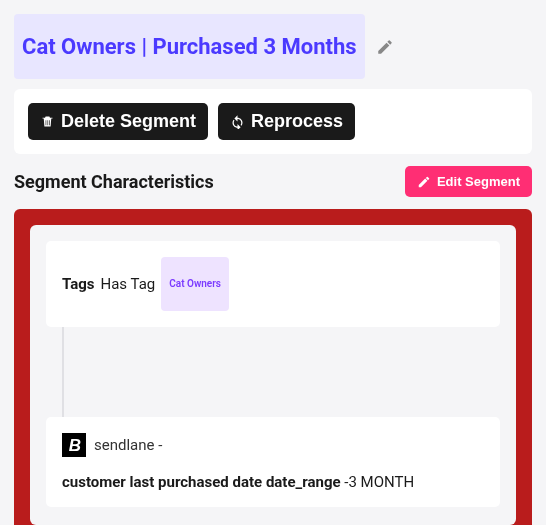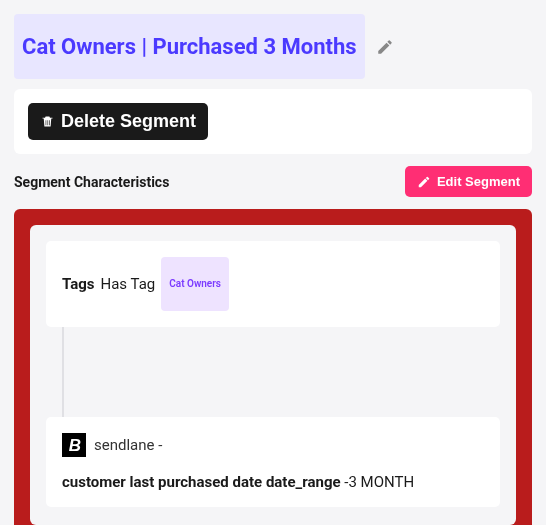--- a/index.html
+++ b/index.html
@@ -66,21 +66,21 @@
       fill: #fff;
     }
     .section-row {
       display: flex;
       align-items: center;
       justify-content: space-between;
       margin-bottom: 12px;
     }
     .section-title {
       font-weight: 700;
-      font-size: 14px;
+      font-size: 18px;
       color: #1a1a1a;
     }
     .btn-pink {
       background: #ff2e74;
       color: #fff;
       border: none;
       border-radius: 5px;
       padding: 8px 12px;
       font-size: 13px;
       font-weight: 600;
@@ -202,20 +202,26 @@
   </span>
 </div>
 
 <div class="card">
   <div class="action-row">
     <button class="btn-dark">
       <svg viewBox="0 0 24 24">
         <path d="M6 7h12l-1 13H7L6 7zm3-3h6l1 2H8l1-2zM4 6h16v1H4V6zM9 10v8h1v-8H9zm3 0v8h1v-8h-1zm3 0v8h1v-8h-1z"></path>
       </svg>
       <span>Delete Segment</span>
+    </button>
+    <button class="btn-dark">
+      <svg viewBox="0 0 24 24">
+        <path d="M12 6V2L7 7l5 5V8c3.31 0 6 2.69 6 6 0 1.3-.42 2.5-1.13 3.48l1.46 1.46A7.94 7.94 0 0 0 20 14c0-4.42-3.58-8-8-8zm-6 8c0-1.3.42-2.5 1.13-3.48L5.67 9.06A7.94 7.94 0 0 0 4 14c0 4.42 3.58 8 8 8v4l5-5-5-5v4c-3.31 0-6-2.69-6-6z"></path>
+      </svg>
+      <span>Reprocess</span>
     </button>
   </div>
 </div>
 
 <div class="section-row">
   <span class="section-title">Segment Characteristics</span>
   <button class="btn-pink">
     <svg viewBox="0 0 24 24">
       <path d="M3 17.25V21h3.75L17.81 9.94l-3.75-3.75L3 17.25zM20.71 7.04a1 1 0 0 0 0-1.41l-2.34-2.34a1 1 0 0 0-1.41 0l-1.83 1.83 3.75 3.75 1.83-1.83z"></path>
     </svg>

